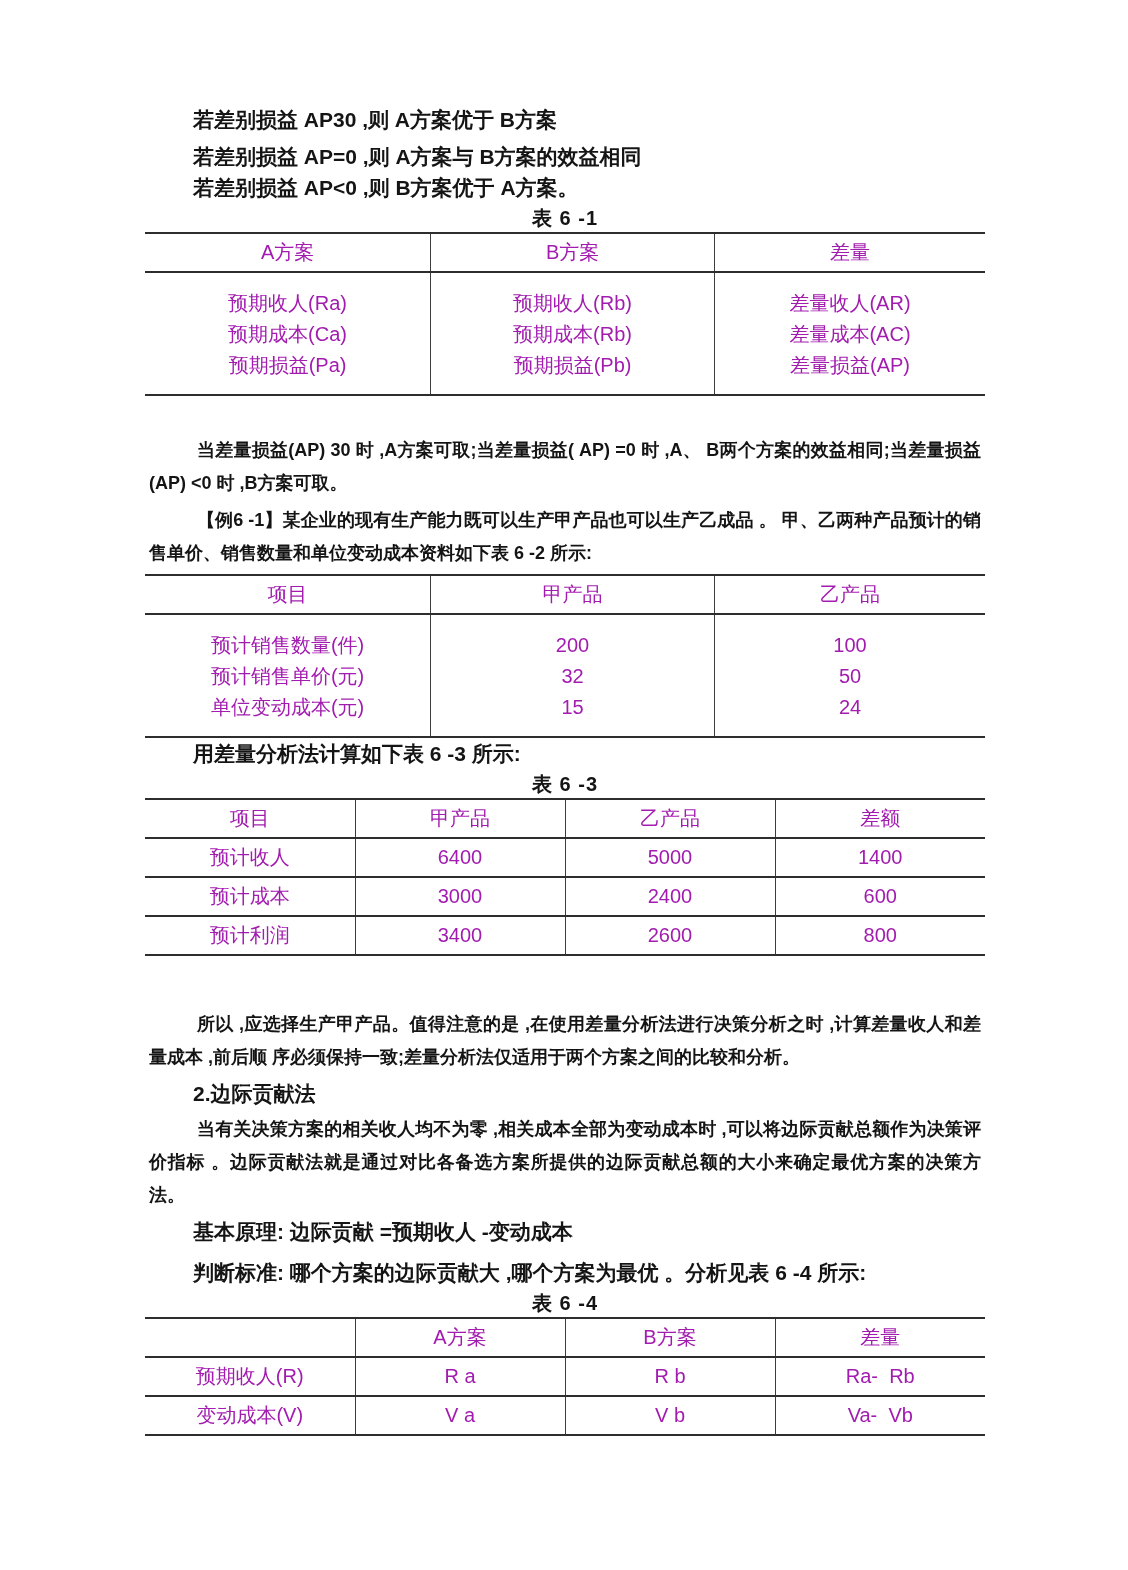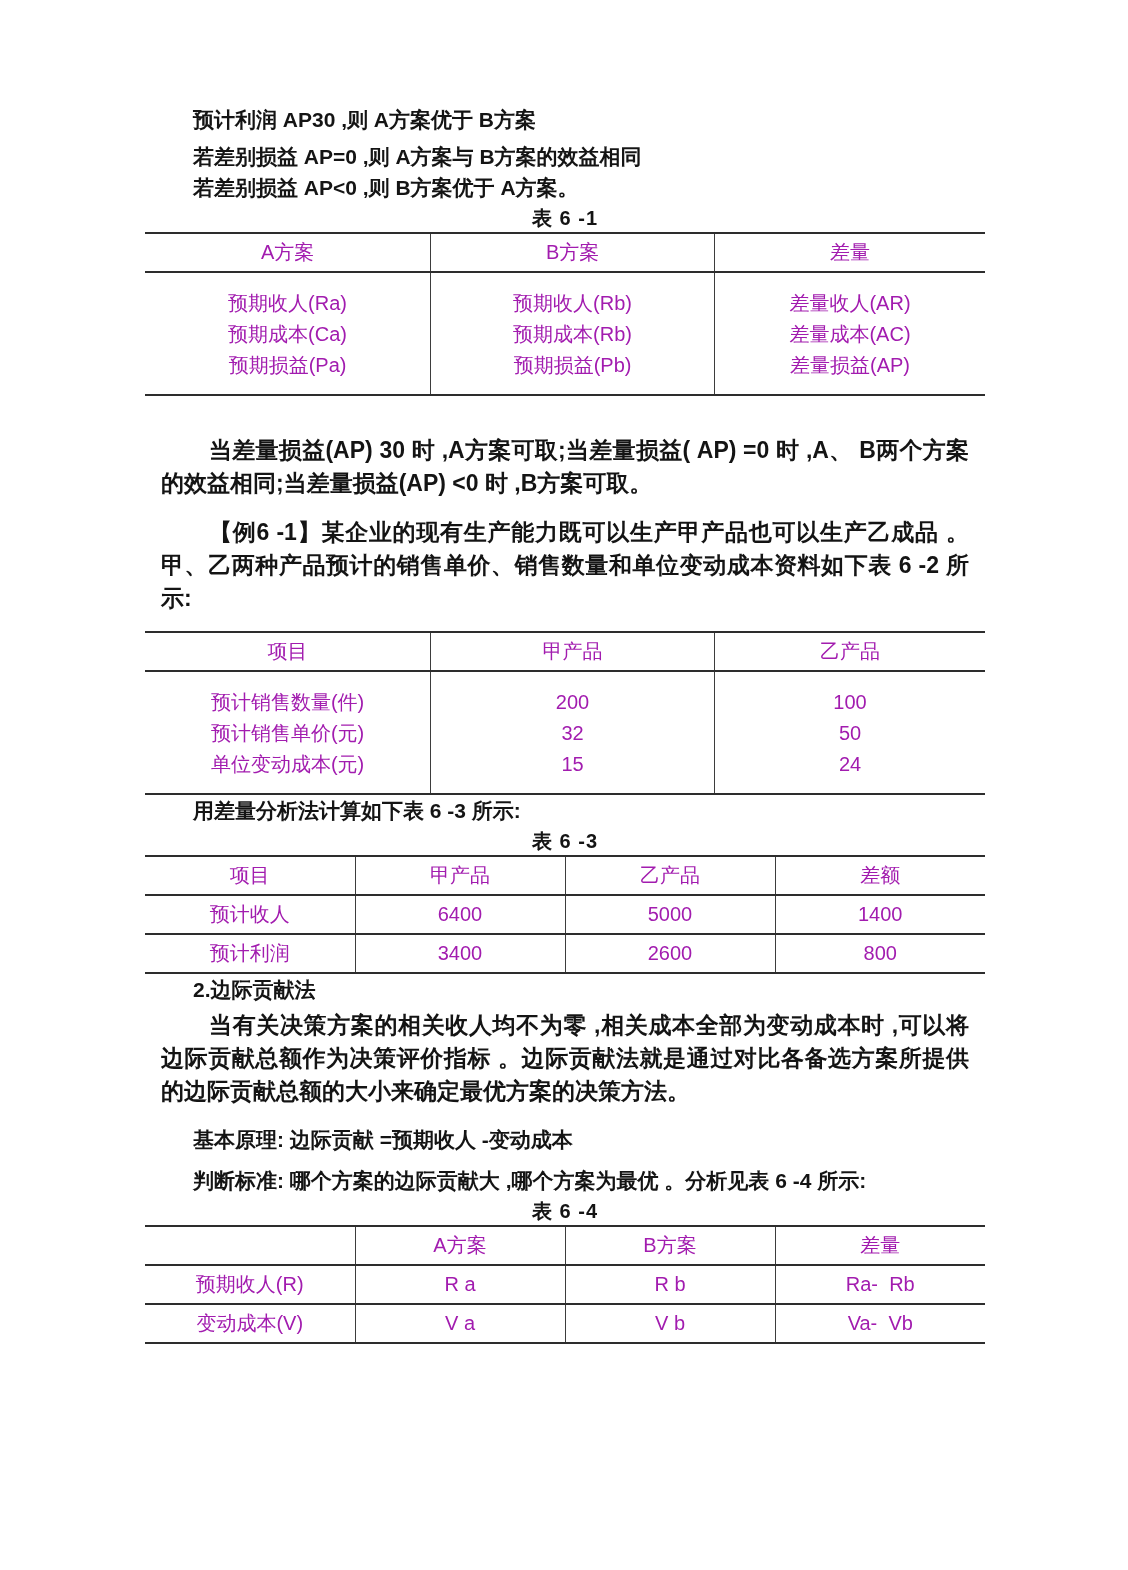--- a/index.html
+++ b/index.html
@@ -6,21 +6,21 @@
   body{
     width:1128px;height:1570px;background:#ffffff;overflow:hidden;
     font-family:"Liberation Sans","DejaVu Sans",sans-serif;
     color:#141414;
   }
   .page{width:1128px;height:1570px;position:relative;background:#fff;}
   .content{padding:104px 143px 0 145px;}
   .ind{padding-left:48px;}
   .line{font-size:21px;line-height:31px;font-weight:600;}
   .para{
-    font-size:23px;line-height:33px;font-weight:600;margin:16px;
+    font-size:18px;line-height:33px;font-weight:600;margin:4px;
     text-indent:48px;text-align:justify;word-break:break-all;
   }
   .caption{
     font-size:20px;line-height:24px;font-weight:600;text-align:center;
     margin:3px 0 2px 0;letter-spacing:1px;
   }
   table.tbl{
     width:100%;border-collapse:collapse;table-layout:fixed;
     font-size:20px;font-weight:500;color:#a21caf;
   }
@@ -46,21 +46,21 @@
   .mt-d{margin-top:52px;}
   .mt-e{margin-top:4px;}
   .mt-f{margin-top:10px;}
 </style>
 </head>
 <body>
 
 <div class="page">
   <div class="content">
 
-    <div class="line ind">预计利润 AP30 ,则 A方案优于 B方案</div>
+    <div class="line ind">若差别损益 AP30 ,则 A方案优于 B方案</div>
     <div class="line ind mt-b">若差别损益 AP=0 ,则 A方案与 B方案的效益相同</div>
     <div class="line ind">若差别损益 AP&lt;0 ,则 B方案优于 A方案。</div>
 
     <div class="caption">表 6 -1</div>
     <table class="tbl tblA">
       <colgroup>
           <col class="c34">
           <col class="c33">
           <col class="c32">
         </colgroup>
@@ -144,28 +144,35 @@
         </tr>
       </thead>
       <tbody>
         <tr>
           <td>预计收人</td>
           <td>6400</td>
           <td>5000</td>
           <td>1400</td>
         </tr>
         <tr>
+          <td>预计成本</td>
+          <td>3000</td>
+          <td>2400</td>
+          <td>600</td>
+        </tr>
+        <tr>
           <td>预计利润</td>
           <td>3400</td>
           <td>2600</td>
           <td>800</td>
         </tr>
       </tbody>
     </table>
 
+    <p class="para mt-d">所以 ,应选择生产甲产品。值得注意的是 ,在使用差量分析法进行决策分析之时 ,计算差量收人和差量成本 ,前后顺 序必须保持一致;差量分析法仅适用于两个方案之间的比较和分析。</p>
     <div class="line ind">2.边际贡献法</div>
     <p class="para mt-e">当有关决策方案的相关收人均不为零 ,相关成本全部为变动成本时 ,可以将边际贡献总额作为决策评价指标 。边际贡献法就是通过对比各备选方案所提供的边际贡献总额的大小来确定最优方案的决策方法。</p>
     <div class="line ind mt-e">基本原理: 边际贡献 =预期收人 -变动成本</div>
     <div class="line ind mt-f">判断标准: 哪个方案的边际贡献大 ,哪个方案为最优 。分析见表 6 -4 所示:</div>
 
     <div class="caption">表 6 -4</div>
     <table class="tbl tblB">
       <colgroup>
           <col class="q">
           <col class="q">

